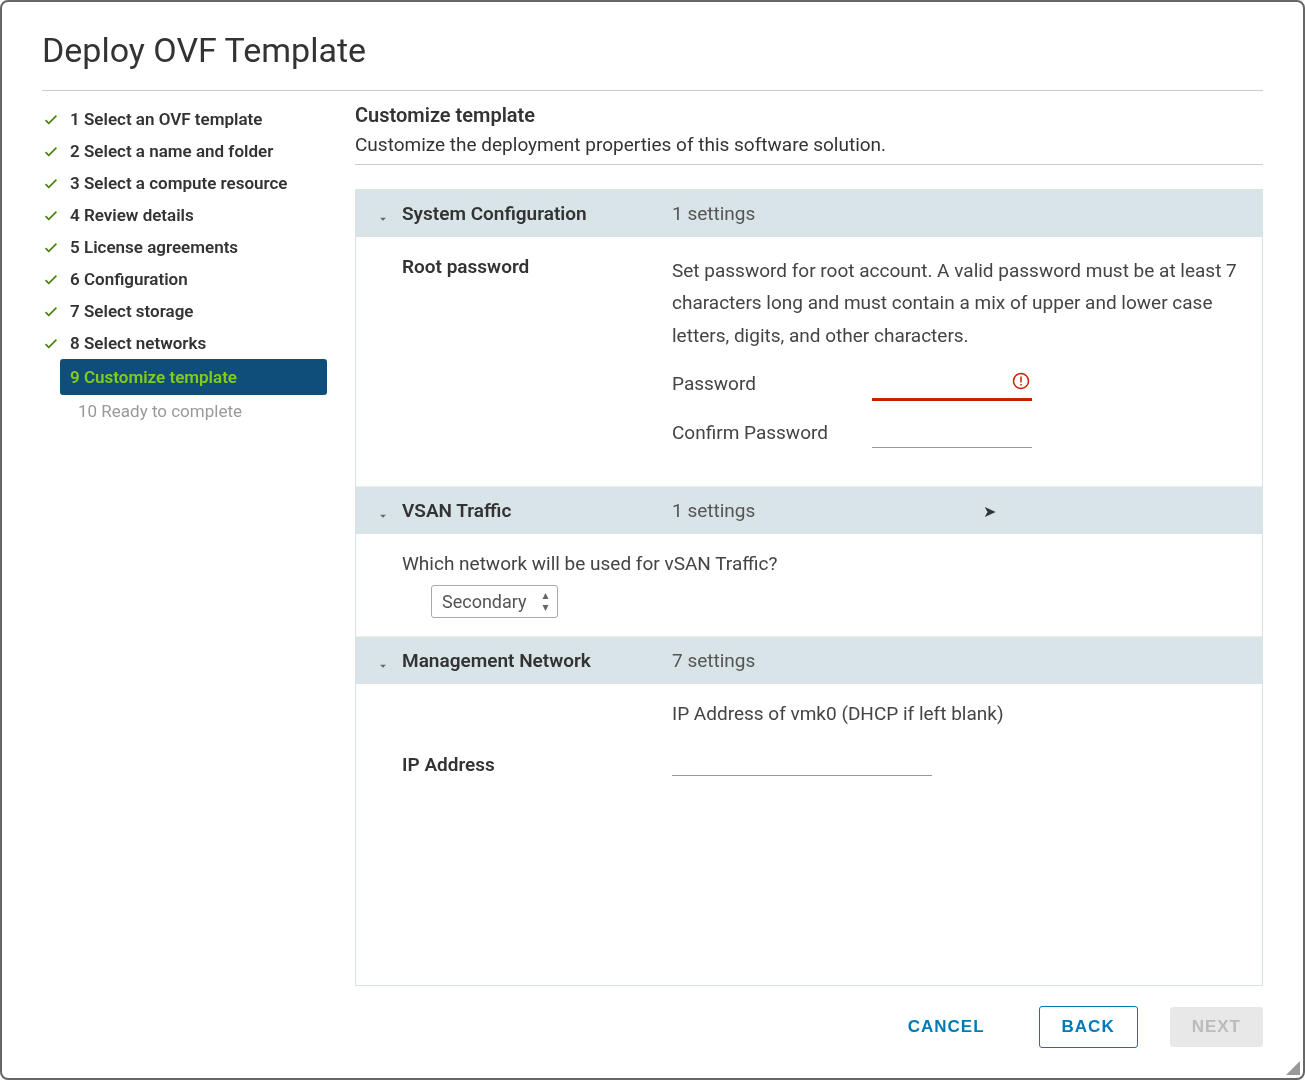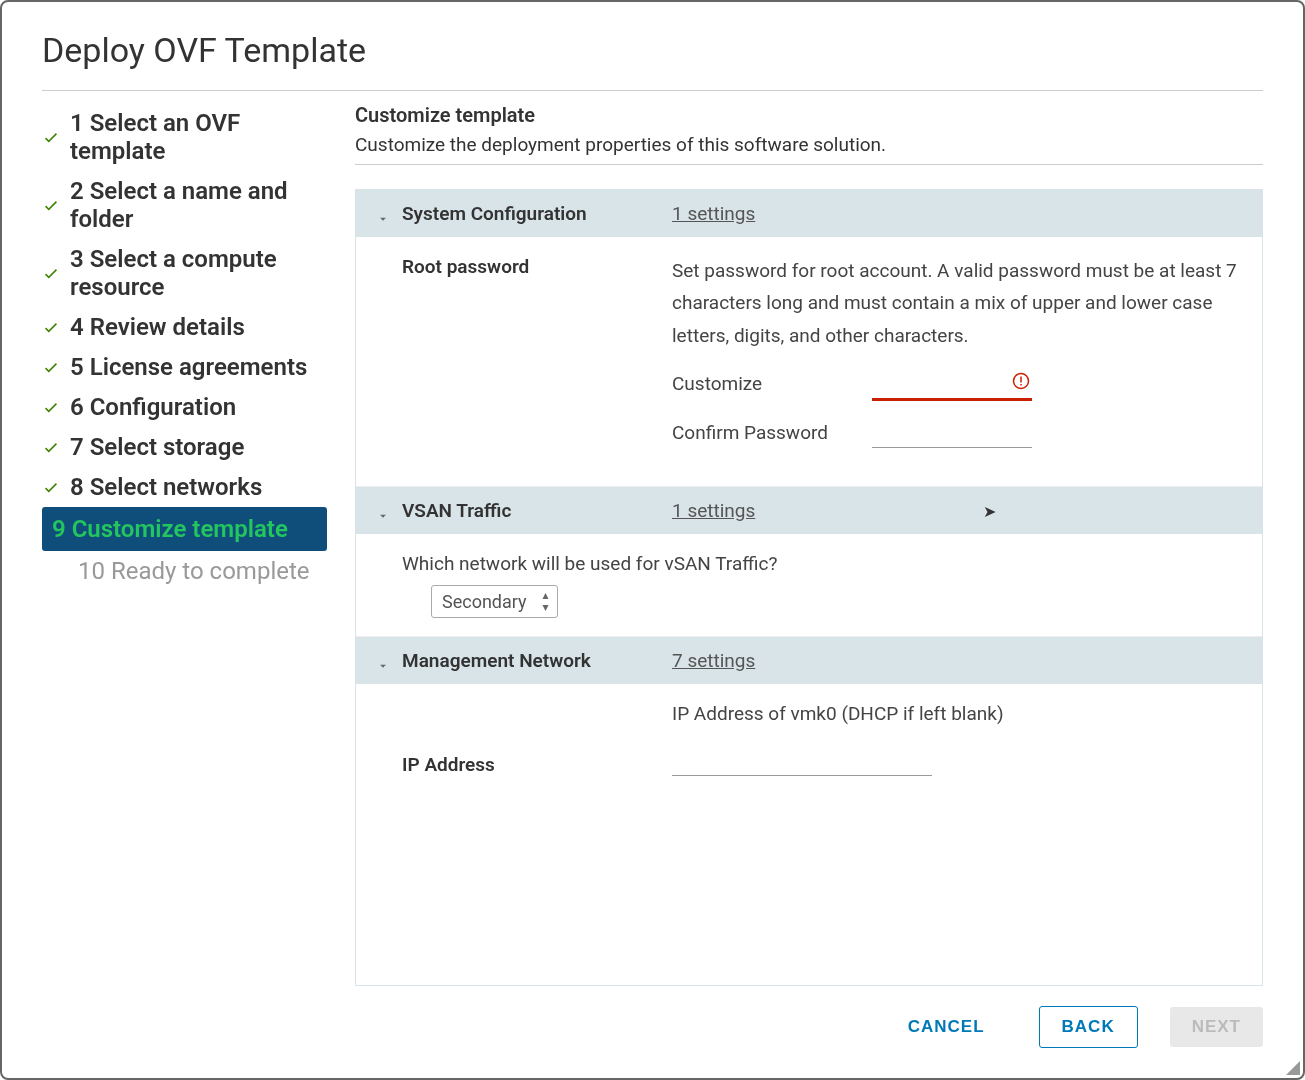--- a/index.html
+++ b/index.html
@@ -44,41 +44,42 @@
     }
     .wizard-steps {
       width: 345px;
       padding: 0 20px 0 40px;
       flex-shrink: 0;
     }
     .step {
       display: flex;
       align-items: center;
       padding: 6px 0;
-      font-size: 24px;
+      font-size: 17px;
       font-weight: 600;
       color: #333;
     }
     .step.completed::before {
       content: "";
     }
     .check-icon {
       width: 18px;
       height: 18px;
       margin-right: 10px;
       flex-shrink: 0;
     }
     .check-icon svg {
       display: block;
     }
     .step.active {
       background: #0f4e7b;
-      color: #22c55e;
+      color: #84cc16;
       border-radius: 3px;
       padding: 8px 10px;
+      margin-left: 18px;
     }
     .step.upcoming {
       color: #999;
       font-weight: 400;
       padding-left: 28px;
       margin-left: 8px;
     }
     .main-panel {
       flex: 1;
       padding: 0 40px 0 8px;
@@ -147,21 +148,20 @@
       margin-right: 12px;
       margin-top: 6px;
       flex-shrink: 0;
     }
     .section-header .sec-title {
       font-weight: 600;
       width: 270px;
     }
     .section-header .sec-count {
       color: #555;
-      text-decoration: underline;
     }
     .section-row {
       display: flex;
       padding: 18px 20px 18px 46px;
       font-size: 19px;
       border-bottom: 1px solid #eee;
     }
     .section-row:last-child {
       border-bottom: none;
       align-items: flex-end;
@@ -392,21 +392,21 @@
           </span>
           <span class="sec-title">System Configuration</span>
           <span class="sec-count">1 settings</span>
         </div>
 
         <div class="section-row">
           <div class="row-label">Root password</div>
           <div class="row-content">
             <div class="row-desc">Set password for root account. A valid password must be at least 7 characters long and must contain a mix of upper and lower case letters, digits, and other characters.</div>
             <div class="field-row">
-              <div class="field-label">Customize</div>
+              <div class="field-label">Password</div>
               <div class="field-input-wrap">
                 <input type="password" class="text-input invalid" value="" style="">
                 <span class="input-error-icon">
                   <svg viewBox="0 0 24 24" width="18" height="18">
                       <circle cx="12" cy="12" r="10" fill="none" stroke="#c92100" stroke-width="2"></circle>
                       <rect x="11" y="6" width="2" height="8" fill="#c92100"></rect>
                       <rect x="11" y="16" width="2" height="2" fill="#c92100"></rect>
                     </svg>
                 </span>
               </div>

